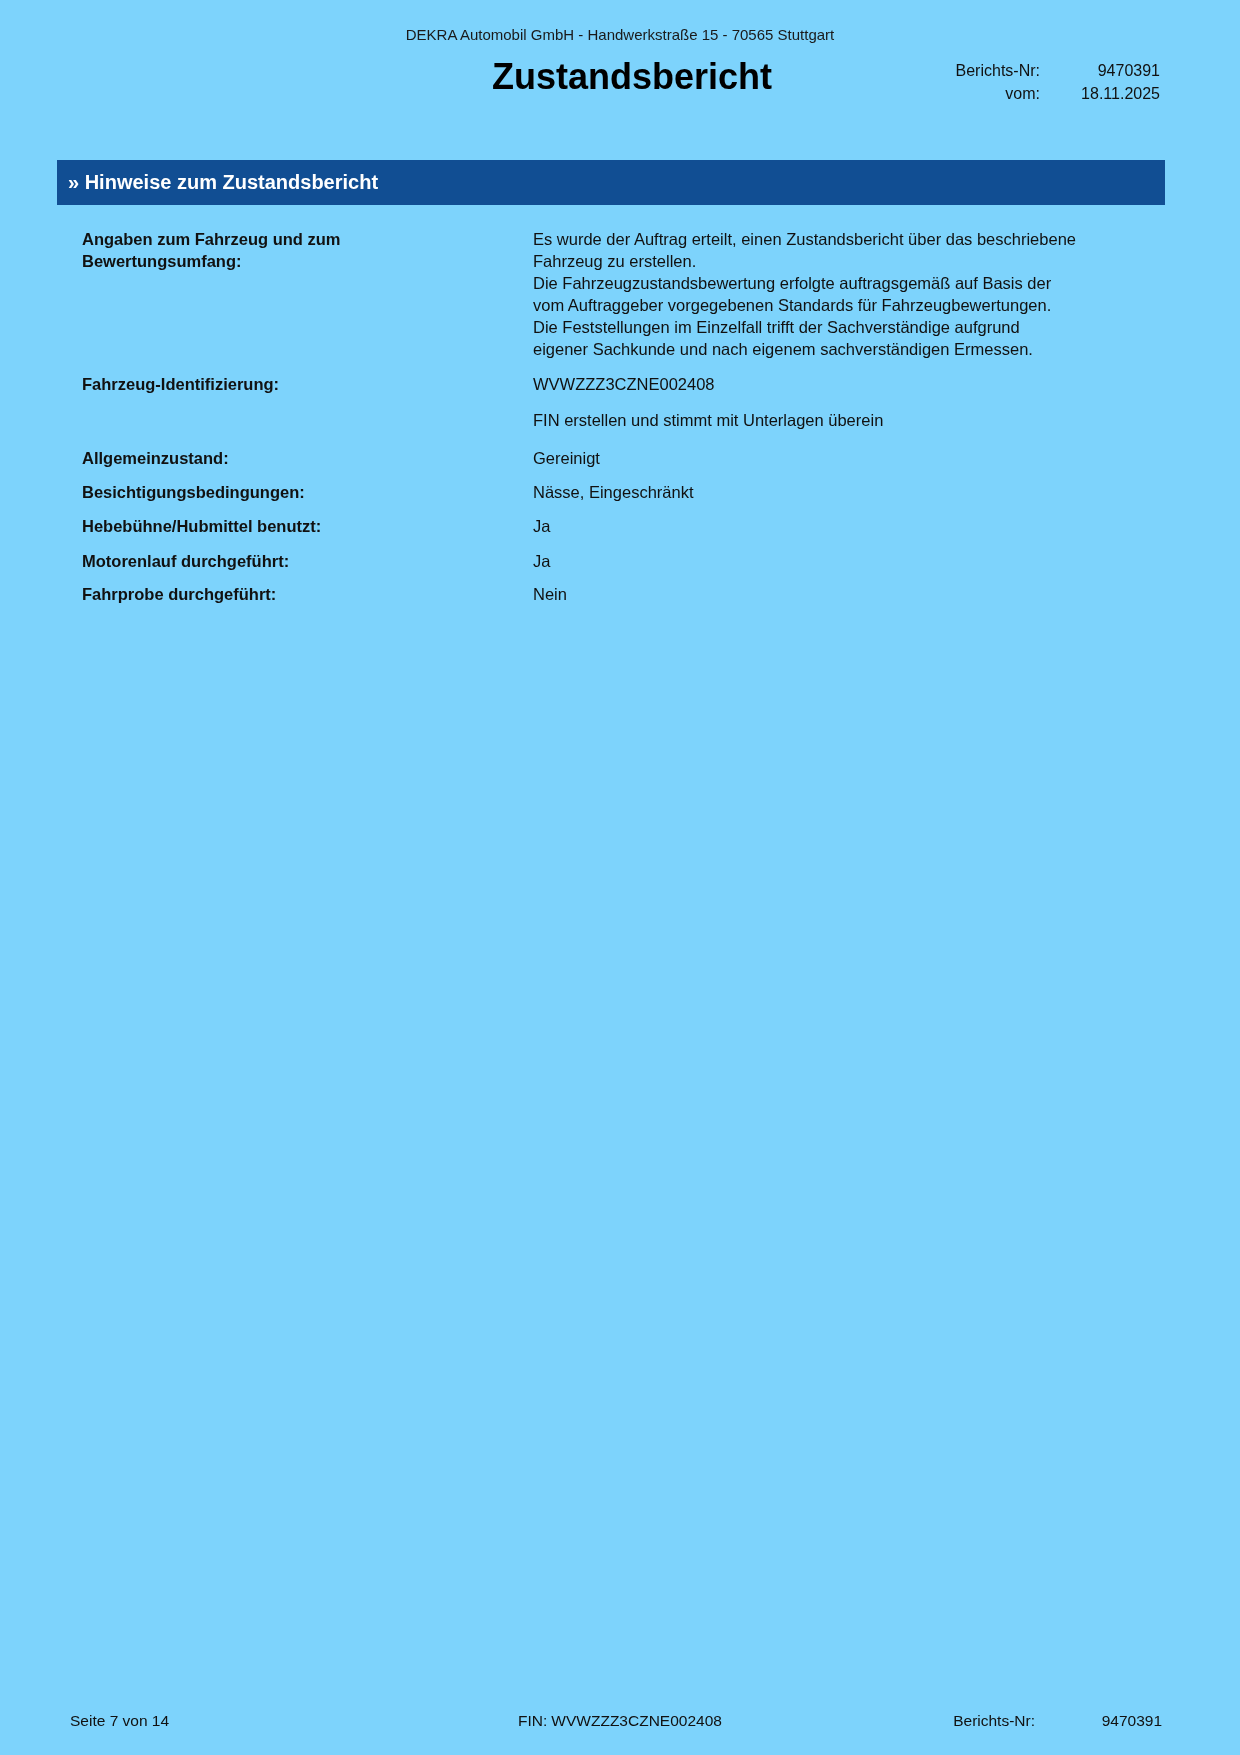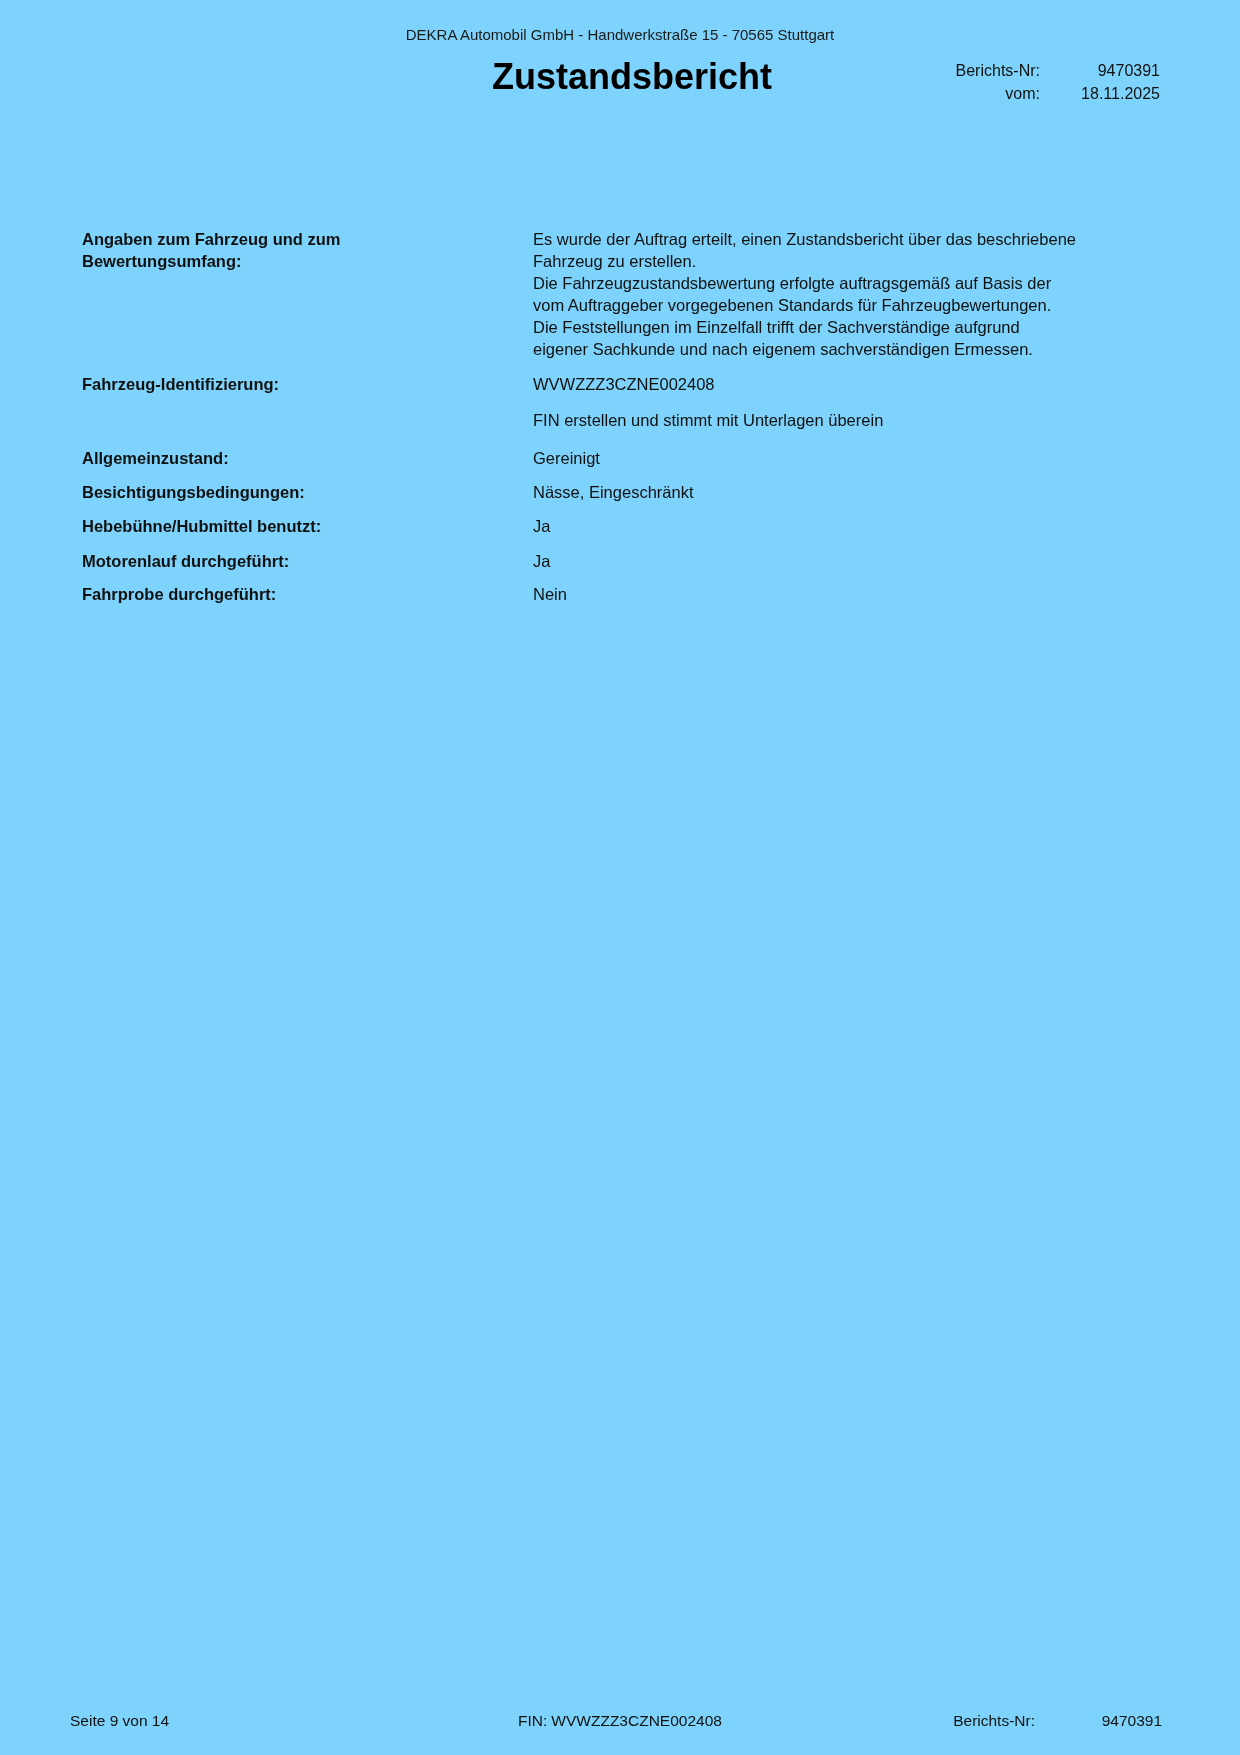--- a/index.html
+++ b/index.html
@@ -90,20 +90,23 @@
     <div class="report-row">
       <span class="rlabel">Berichts-Nr:</span>
       <span class="rvalue">9470391</span>
     </div>
     <div class="report-row">
       <span class="rlabel">vom:</span>
       <span class="rvalue">18.11.2025</span>
     </div>
   </div>
 
+  <div class="banner">
+    <div class="banner-text">» Hinweise zum Zustandsbericht</div>
+  </div>
 
   <div class="row" style="top:228px">
     <div class="label">Angaben zum Fahrzeug und zum
 Bewertungsumfang:</div>
     <div class="value">Es wurde der Auftrag erteilt, einen Zustandsbericht über das beschriebene
 Fahrzeug zu erstellen.
 Die Fahrzeugzustandsbewertung erfolgte auftragsgemäß auf Basis der
 vom Auftraggeber vorgegebenen Standards für Fahrzeugbewertungen.
 Die Feststellungen im Einzelfall trifft der Sachverständige aufgrund
 eigener Sachkunde und nach eigenem sachverständigen Ermessen.</div>
@@ -137,21 +140,21 @@
   <div class="row" style="top:550px">
     <div class="label">Motorenlauf durchgeführt:</div>
     <div class="value">Ja</div>
   </div>
 
   <div class="row" style="top:583px">
     <div class="label">Fahrprobe durchgeführt:</div>
     <div class="value">Nein</div>
   </div>
 
-  <div class="footer-left">Seite 9 von 14</div>
+  <div class="footer-left">Seite 7 von 14</div>
 
   <div class="footer-center">
     <span>FIN:</span>
     <span>WVWZZZ3CZNE002408</span>
   </div>
 
   <div class="footer-right">
     <span class="rlabel">Berichts-Nr:</span>
     <span class="rvalue">9470391</span>
   </div>

